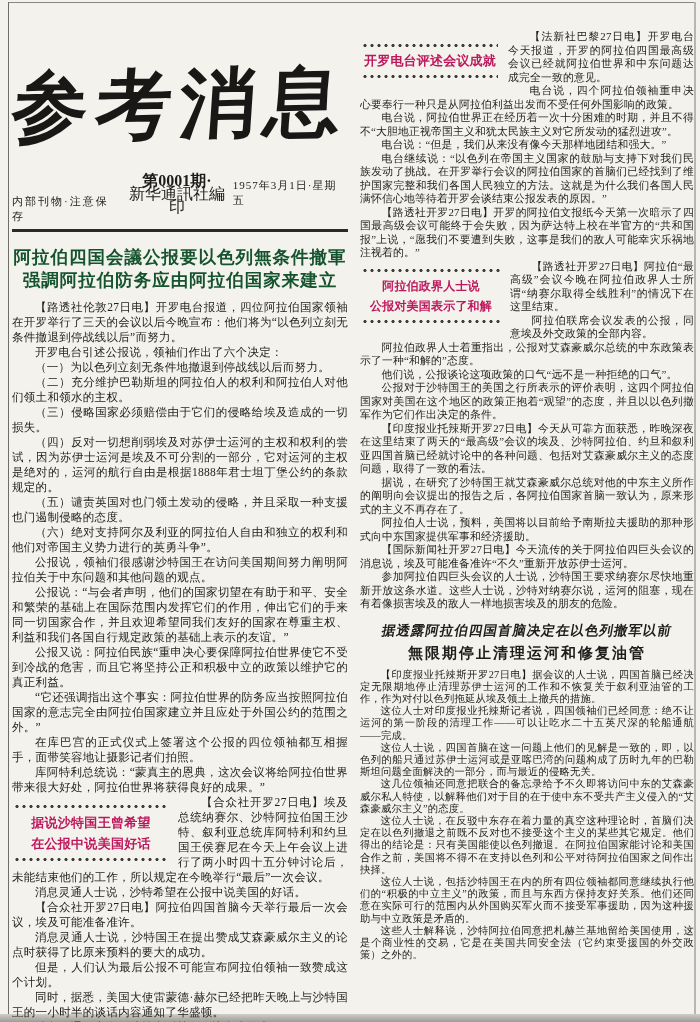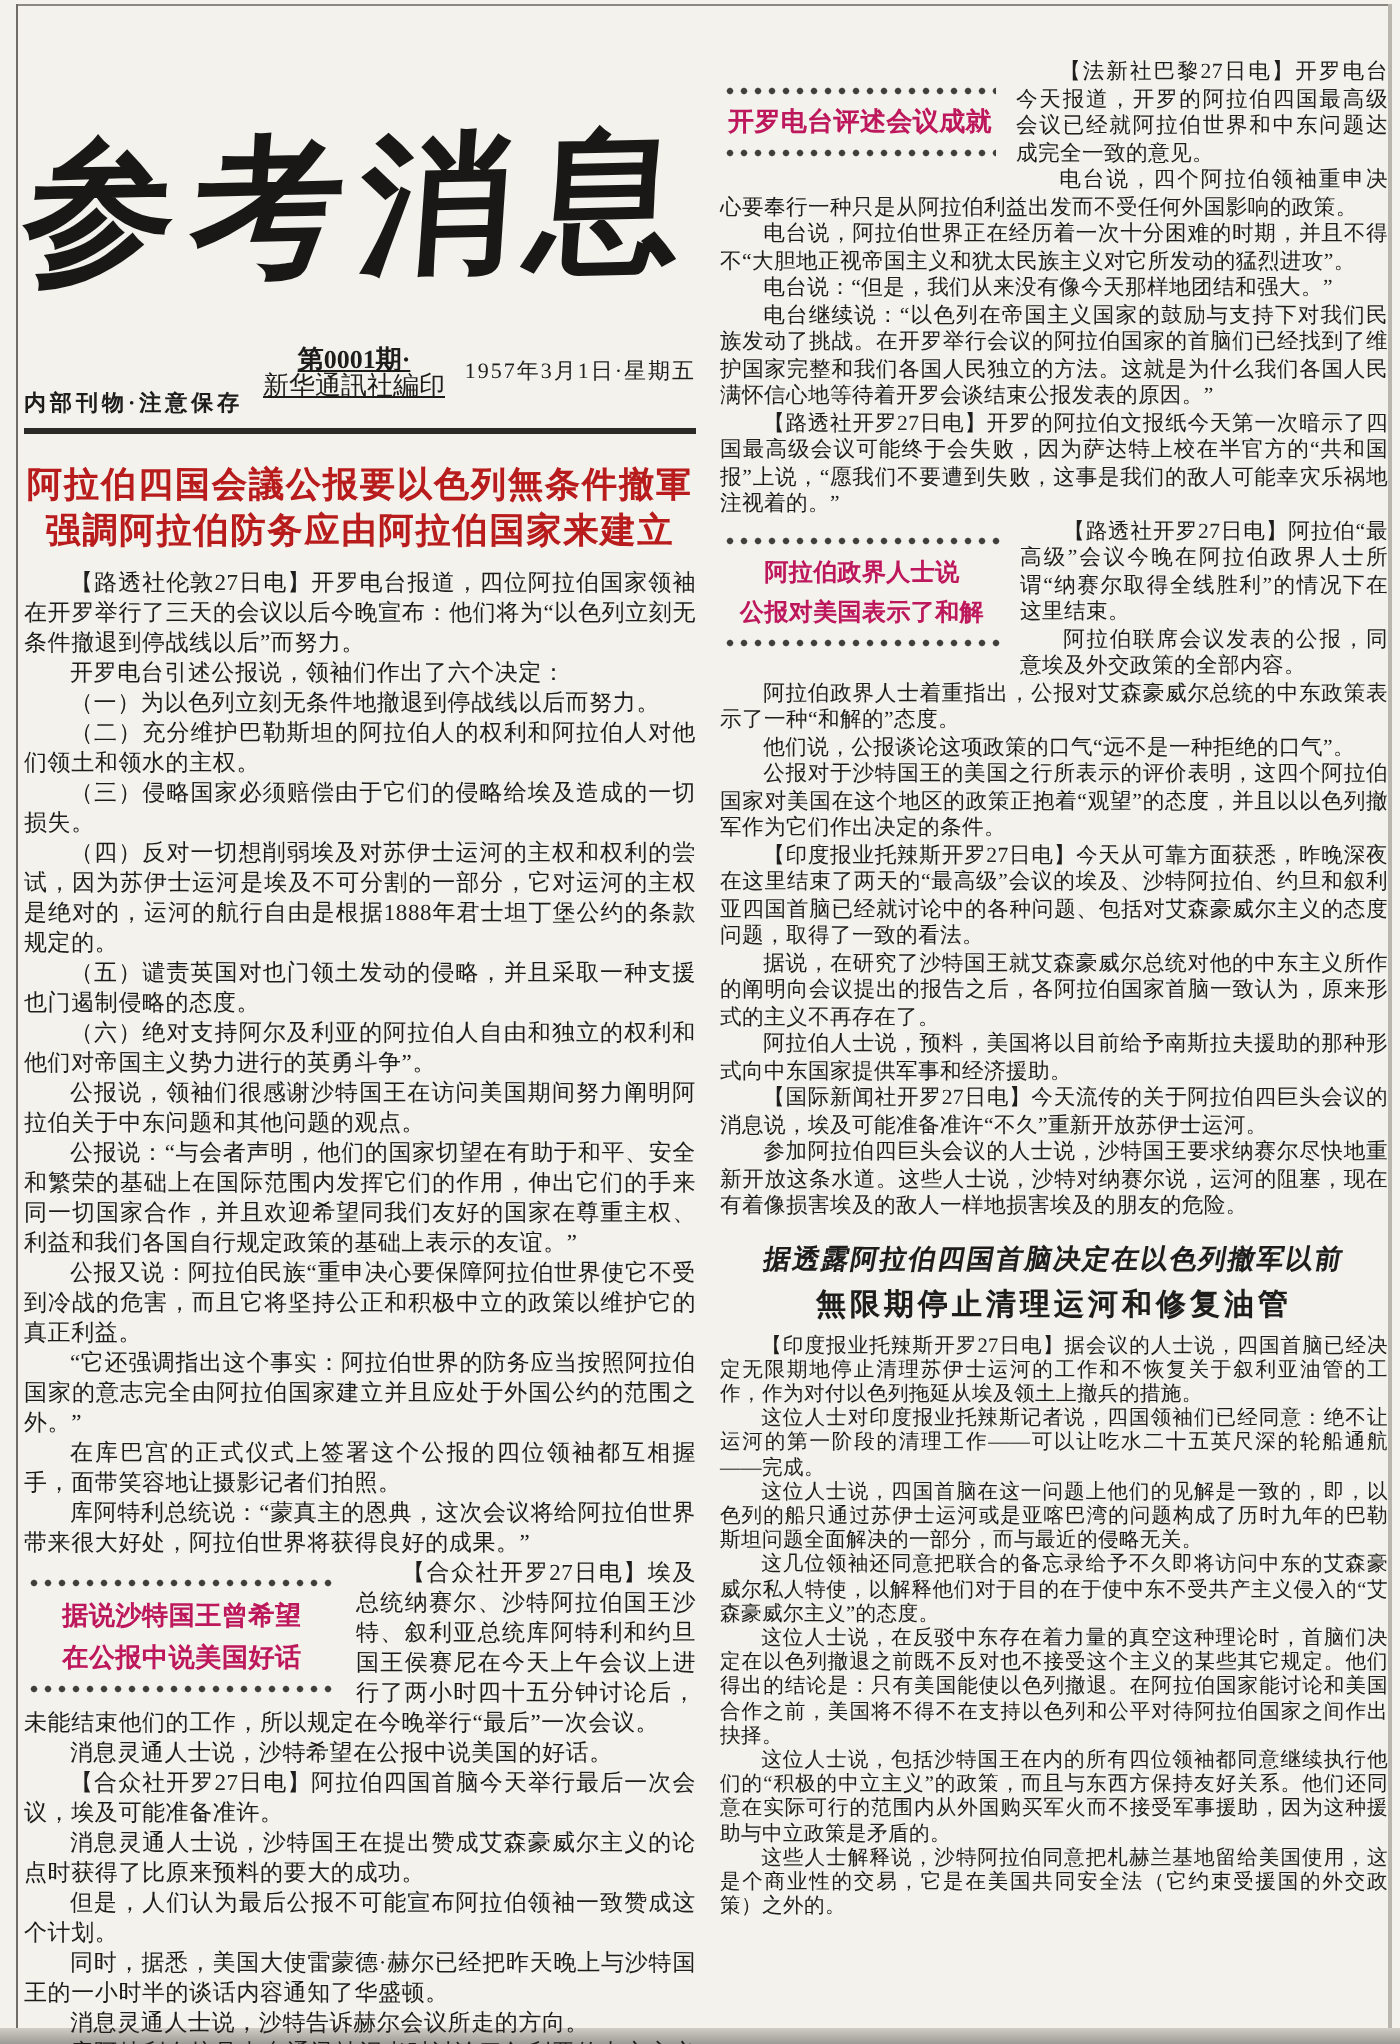--- a/index.html
+++ b/index.html
@@ -12,29 +12,29 @@
                   background:linear-gradient(#cfcdc6,#9d9b95); }
 
   .col-left  { position:absolute; left:12px;  top:6px;  width:336px; }
   .col-right { position:absolute; left:360px; top:30px; width:334px; }
 
   .calligraphy { margin-top:50px; height:100px; line-height:96px; text-align:center;
                  font-size:76px; font-weight:bold; letter-spacing:8px;
                  transform:skewX(-5deg) rotate(-1.2deg); color:#191816; }
   .mast-info { display:flex; justify-content:space-between; align-items:center;
                margin-top:6px; font-size:11px; }
-  .mast-note { letter-spacing:2px; font-weight:bold;margin-top:32px; }
-  .mast-center { text-align:center; font-size:13px; line-height:13px;text-decoration:underline; }
+  .mast-note { letter-spacing:2px; font-weight:normal;margin-top:32px; }
+  .mast-center { text-align:center; font-size:16px; line-height:13px; }
   .mast-issue { font-weight:bold; display:block; }
   .mast-pub { display:block; }
   .mast-date { letter-spacing:1px; }
   .mast-rule { margin-top:5px; border-top:3px solid #2b2a27; }
 
   .headline1 { margin:14px 0 8px 0; text-align:center; font-weight:bold;
-               font-size:17.5px; line-height:23px; letter-spacing:1px; color:#b91c1c; }
+               font-size:17.5px; line-height:23px; letter-spacing:1px; color:#14532d; }
 
   .body-left  { font-size:11.5px; line-height:15px; letter-spacing:0.3px; }
   .body-right { font-size:10.8px; line-height:13.5px; letter-spacing:0.2px; }
   .body-art2  { font-size:10.3px; line-height:12.2px; letter-spacing:0.2px; }
   .para { margin:0; text-indent:2em; text-align:justify; }
 
   .subhead-box { float:left; text-align:center; font-weight:bold; color:#be185d; }
   .box-l { width:158px; margin:4px 8px 2px 0; padding:2px 0; font-size:13px; line-height:21px; }
   .box-r1 { width:140px; margin:6px 8px 2px 0; padding:4px 0 6px 0; font-size:13px; line-height:20px; }
   .box-r2 { width:142px; margin:3px 8px 2px 0; padding:2px 0; font-size:12px; line-height:20px; }

